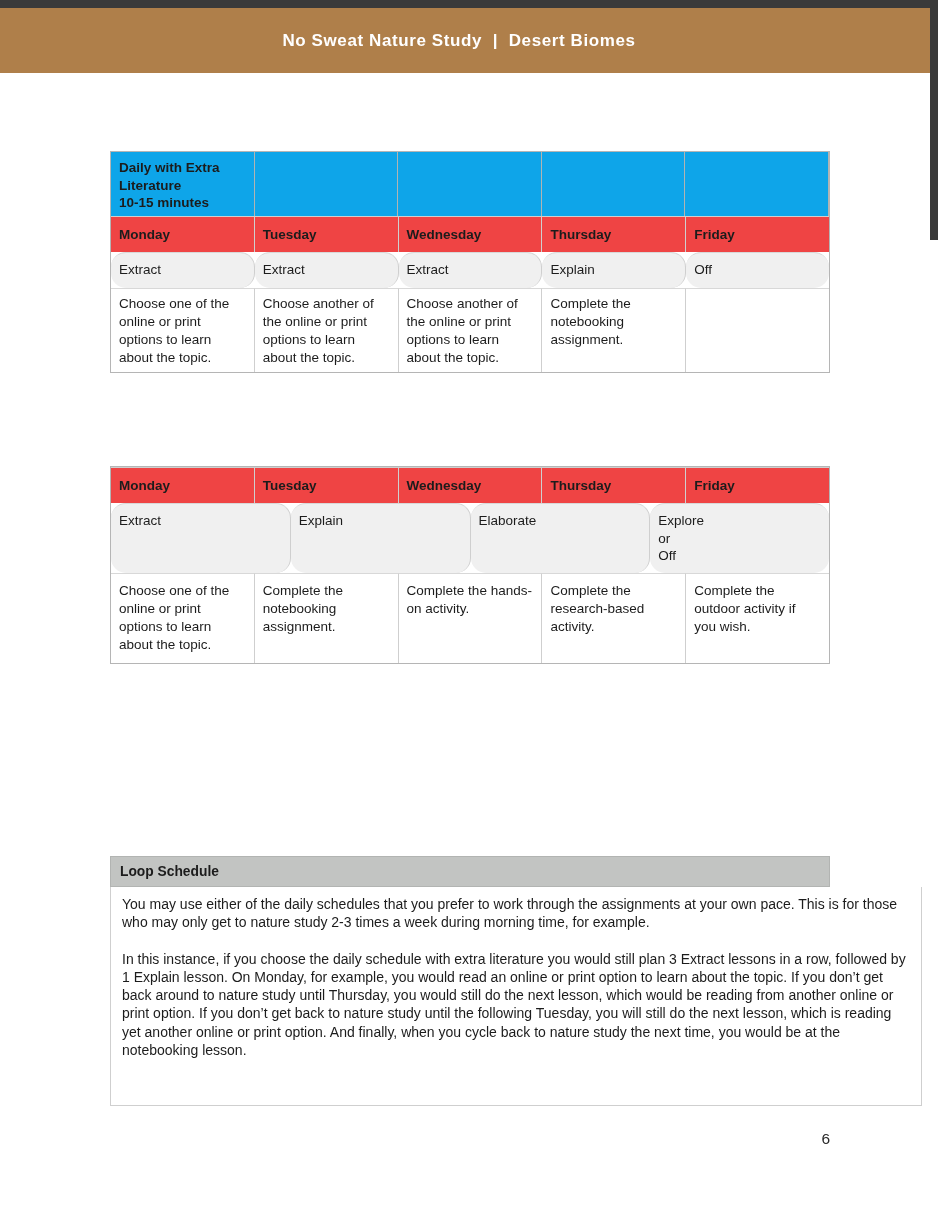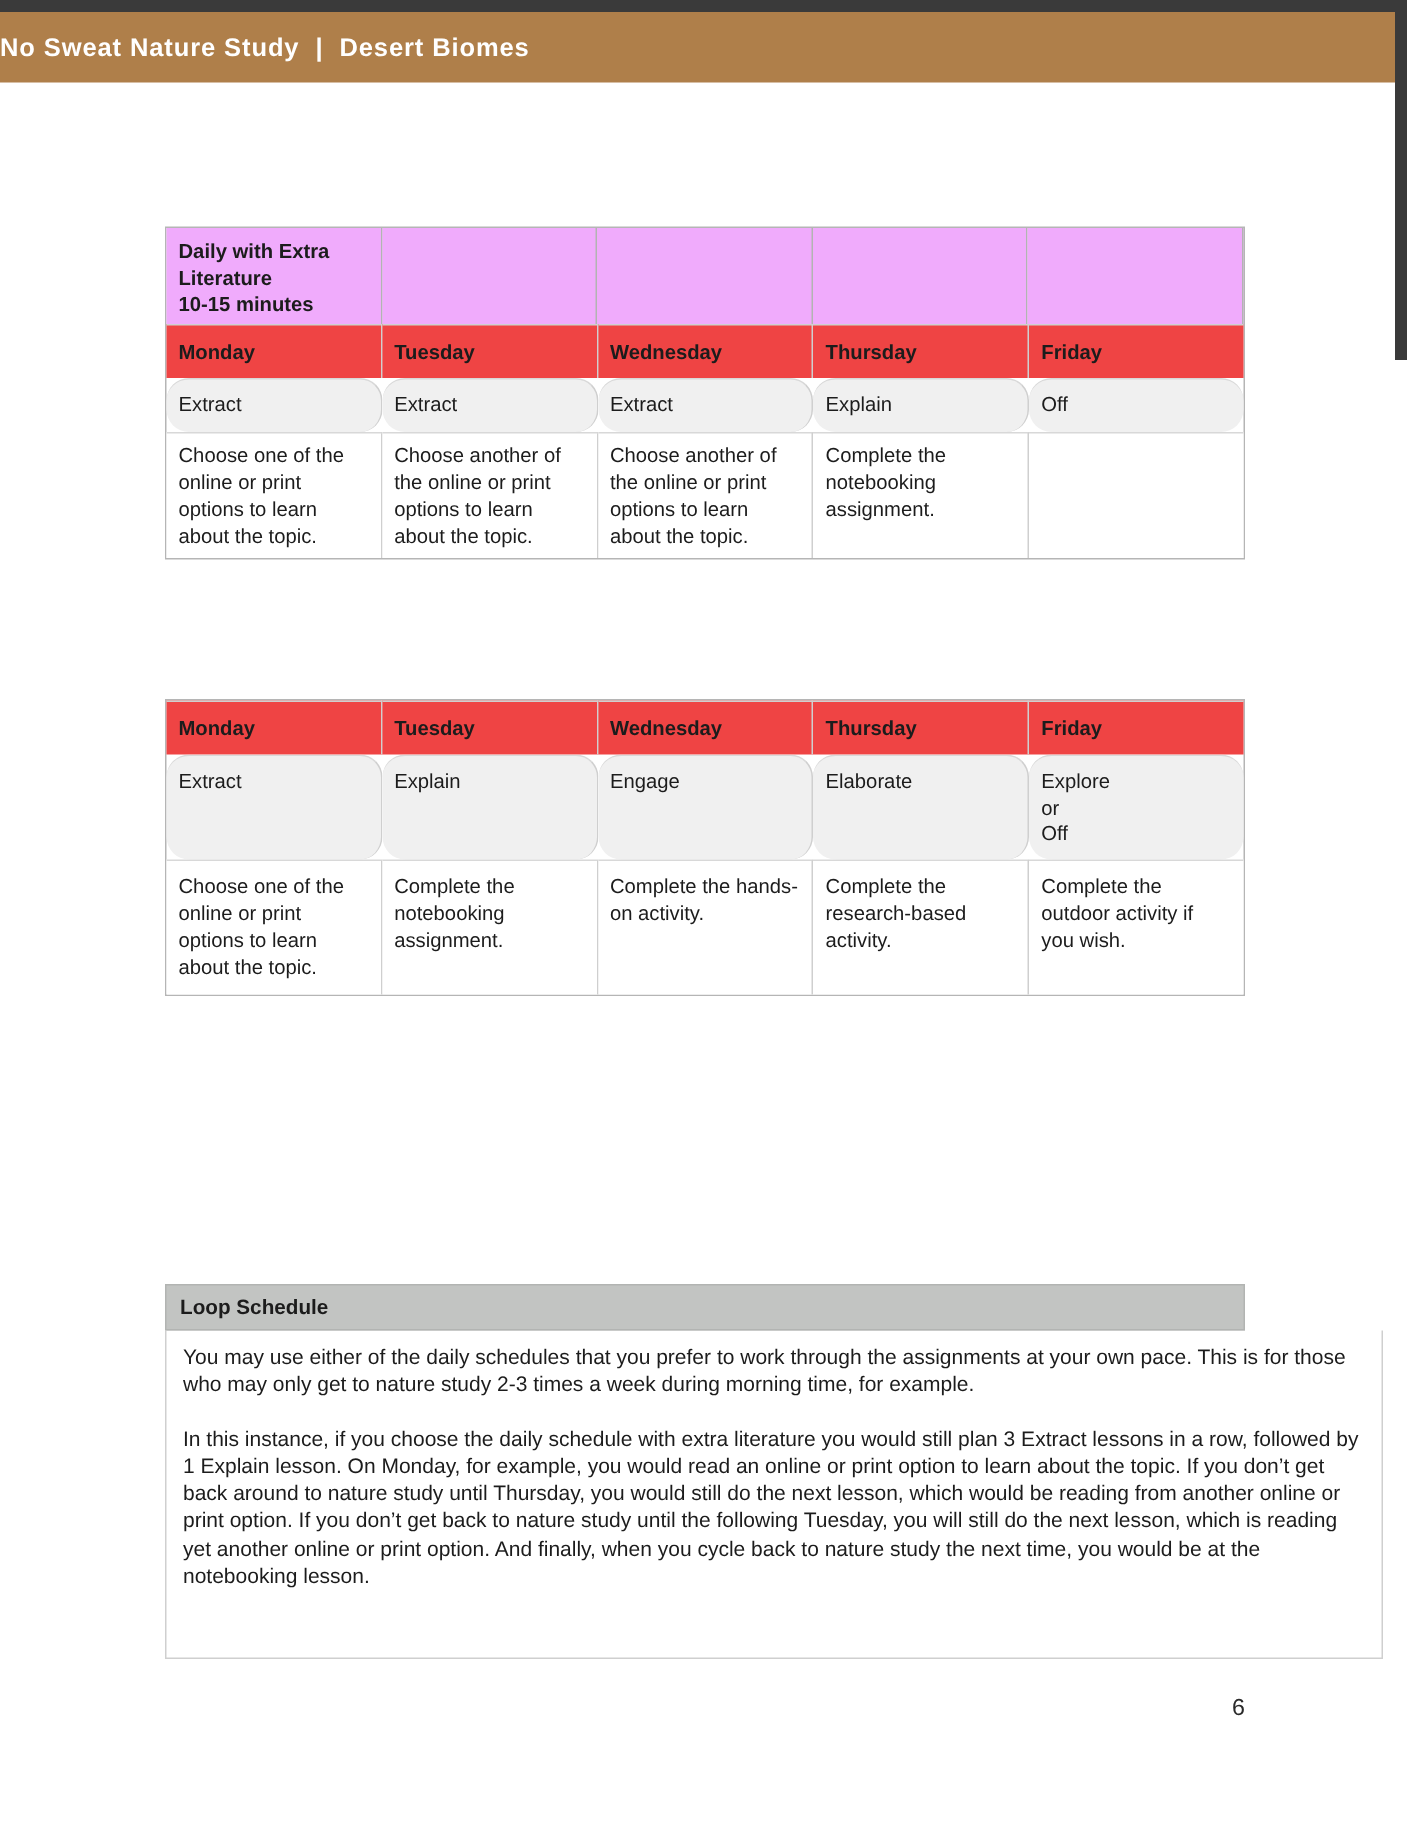--- a/index.html
+++ b/index.html
@@ -18,23 +18,23 @@
   .top-chrome{
     position:absolute;left:0;top:0;width:938px;height:8px;
     background:#3a3a3a;
   }
   .right-chrome{
     position:absolute;left:930px;top:0;width:8px;height:240px;
     background:#3a3a3a;
   }
   
   .banner{
-    position:absolute;left:0;top:8px;width:930px;height:47px;
+    position:absolute;left:0;top:8px;width:930px;height:65px;
     background:#af7f4a;
-    display:flex;align-items:center;justify-content:flex-start;
+    display:flex;align-items:center;justify-content:center;
   }
   .banner .title{
     color:#ffffff;
     font-weight:bold;
     font-size:17px;
     letter-spacing:0.6px;
     padding-right:12px;
     white-space:pre;
   }
   
@@ -48,21 +48,21 @@
   .cell{
     flex:1 1 0;
     box-sizing:border-box;
     padding:7px 8px;
     border-right:1px solid #cfcfcf;
     overflow:hidden;
     line-height:17.5px;
   }
   .cell:last-child{border-right:none;}
   .row-title .cell{
-    background:#f0abfc;
+    background:#0ea5e9;
     border-right:1px solid #b2b4b2;
     font-weight:bold;
     white-space:pre-line;
   }
   .row-days .cell{
     background:#ef4444;
     font-weight:bold;
     border-top:1px solid #cfcfcf;
   }
   .row-activity .cell{
@@ -164,21 +164,20 @@
     <div class="row row-days">
       <div class="cell">Monday</div>
       <div class="cell">Tuesday</div>
       <div class="cell">Wednesday</div>
       <div class="cell">Thursday</div>
       <div class="cell">Friday</div>
     </div>
     <div class="row row-activity">
       <div class="cell">Extract</div>
       <div class="cell">Explain</div>
-      <div class="cell">Engage</div>
       <div class="cell">Elaborate</div>
       <div class="cell">Explore
 or
 Off</div>
     </div>
     <div class="row row-detail">
       <div class="cell">Choose one of the online or print options to learn about the topic.</div>
       <div class="cell">Complete the notebooking assignment.</div>
       <div class="cell">Complete the hands-on activity.</div>
       <div class="cell">Complete the research-based activity.</div>

